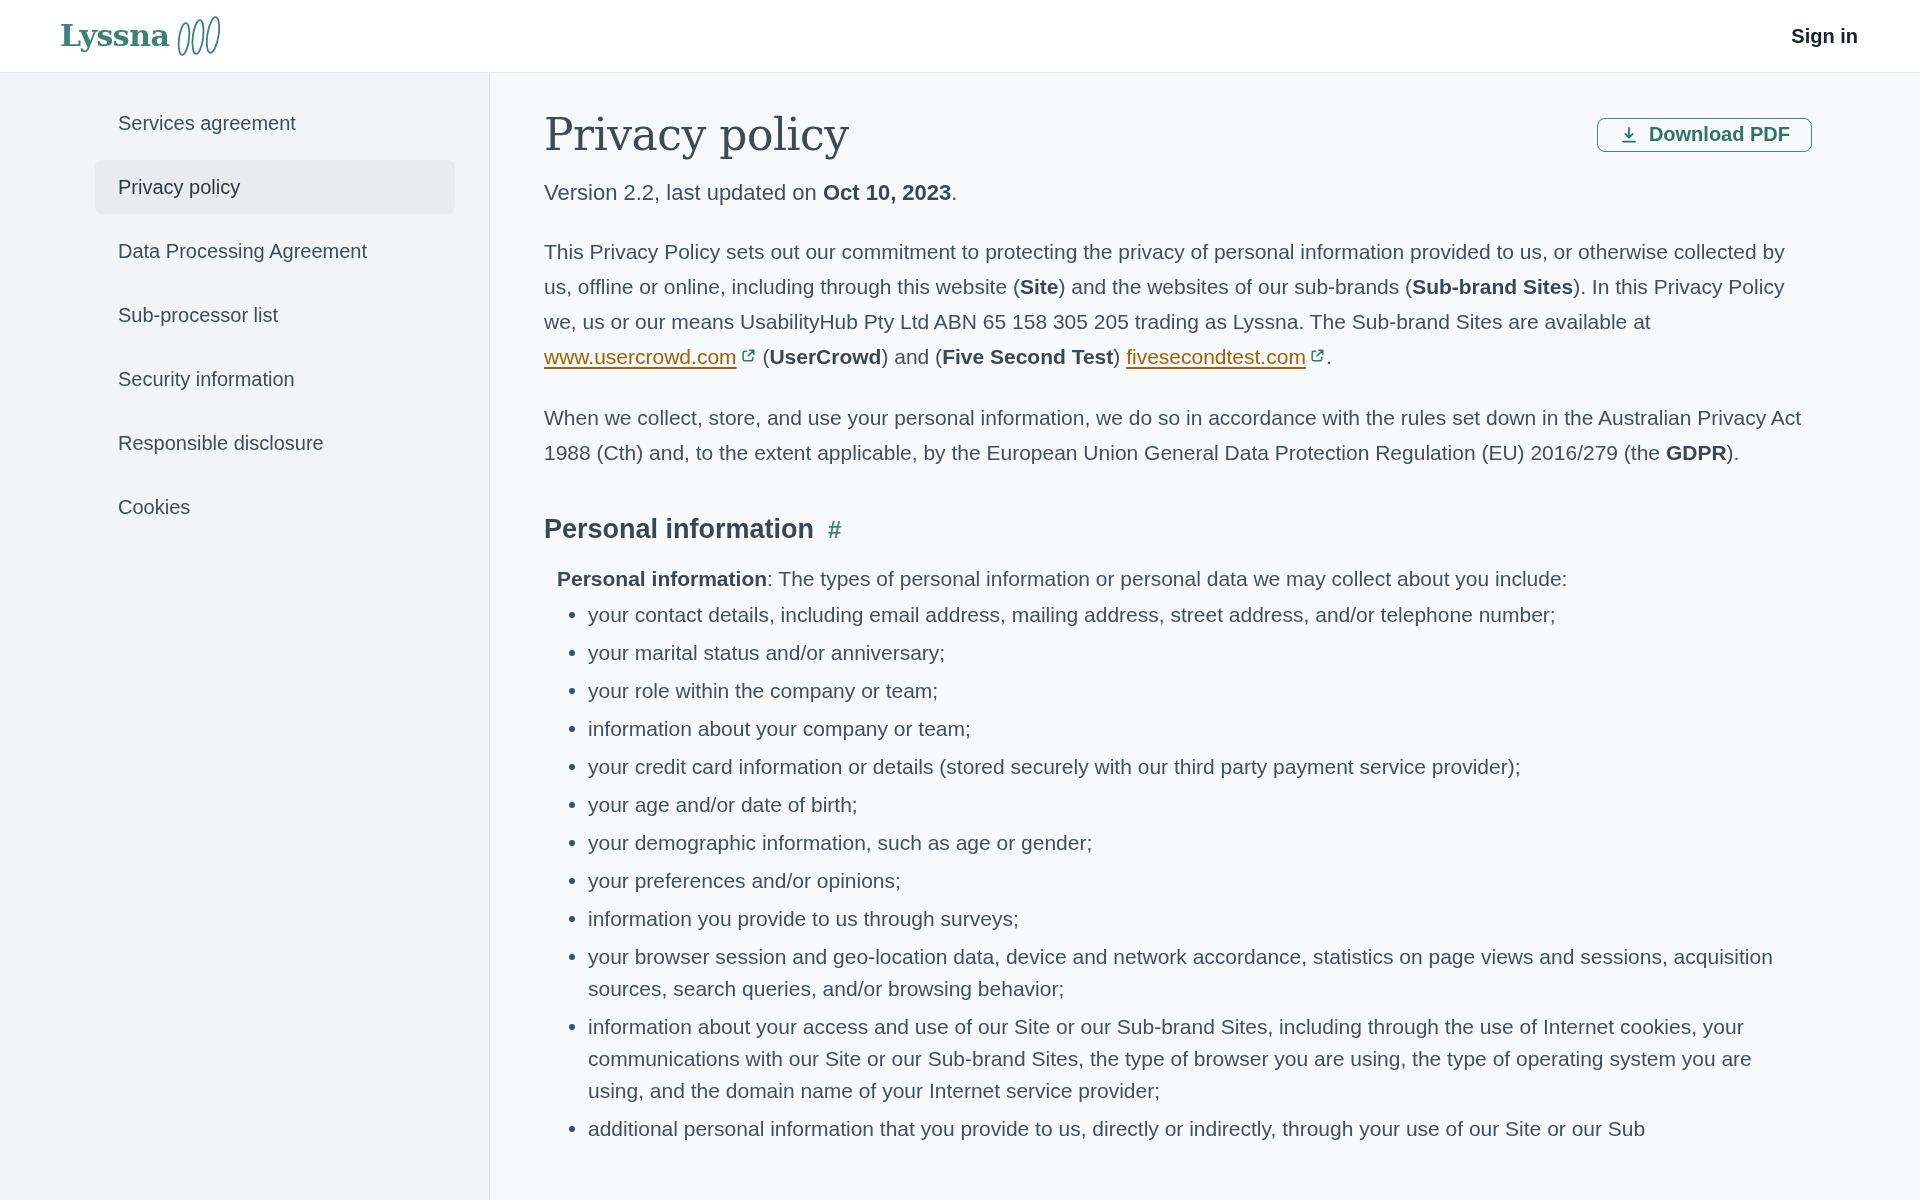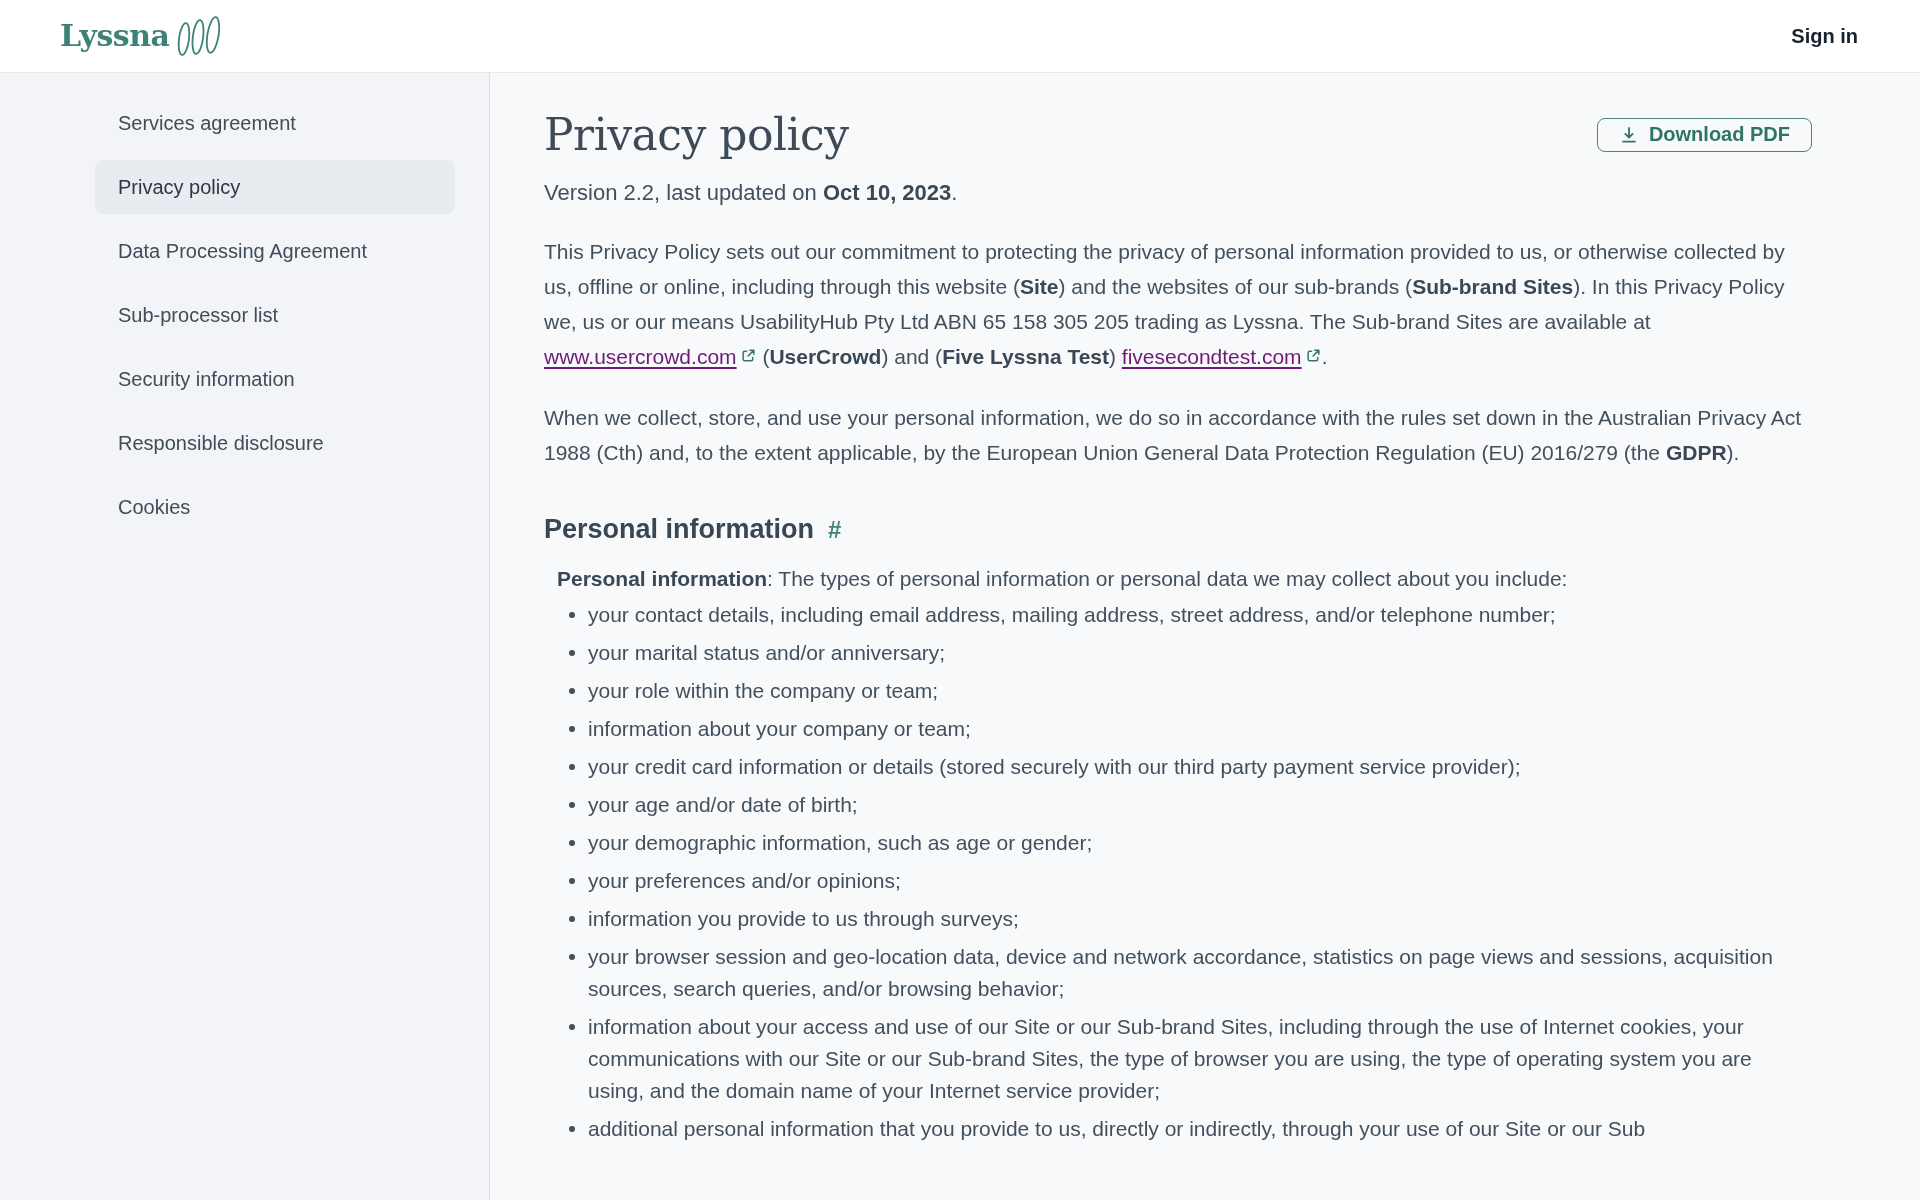--- a/index.html
+++ b/index.html
@@ -54,21 +54,21 @@
   }
   .btn-download svg { display: block; }
 
   .version { margin: 18px 0 15px 0; font-size: 22px; line-height: 30px; color: #42505e; }
 
   p.body {
     font-size: 21px; line-height: 35px; color: #42505e;
     margin: 26px 0 0 0; max-width: 1270px;
   }
   .b { font-weight: 700; color: #3a4754; }
-  a.link { color: #701a75; text-decoration: underline; text-underline-offset: 3px; cursor: pointer; }
+  a.link { color: #a16207; text-decoration: underline; text-underline-offset: 3px; cursor: pointer; }
   .ext-icon { display: inline-block; margin: 0 1px 0 4px; }
   .ext-icon svg { width: 15px; height: 15px; display: inline-block; transform: translateY(-1px); }
 
   .section-heading { display: flex; align-items: baseline; gap: 14px; margin-top: 44px; }
   h2 { font-size: 27px; font-weight: 700; color: #394653; margin: 0; }
   .anchor { font-size: 24px; font-weight: 700; color: #3f8578; text-decoration: none; cursor: pointer; }
 
   p.intro { font-size: 21px; line-height: 32px; color: #42505e; margin: 18px 0 0 13px; max-width: 1270px; }
 
   ul.bullets { list-style: none; margin: 4px 0 0 0; padding: 0; max-width: 1270px; }
@@ -126,21 +126,21 @@
         <span>Download PDF</span>
       </button>
     </div>
 
     <p class="version" id="version-line"><span>Version 2.2, last updated on </span><span class="b">Oct 10, 2023</span><span>.</span></p>
 
     <div id="paragraphs">
         <p class="body"><span>This Privacy Policy sets out our commitment to protecting the privacy of personal information provided to us, or otherwise collected by us, offline or online, including through this website (</span><span class="b">Site</span><span>) and the websites of our sub-brands (</span><span class="b">Sub-brand Sites</span><span>). In this Privacy Policy we, us or our means UsabilityHub Pty Ltd ABN 65 158 305 205 trading as Lyssna. The Sub-brand Sites are available at </span><a class="link" href="#">www.usercrowd.com</a><span class="ext-icon"><svg viewBox="0 0 14 14" fill="none">
               <path d="M5.2 3.1H3.6A1.6 1.6 0 0 0 2 4.7v5.7A1.6 1.6 0 0 0 3.6 12h5.7a1.6 1.6 0 0 0 1.6-1.6V8.8" stroke="#33766a" stroke-width="1.4" stroke-linecap="round"></path>
               <path d="M8.2 2h3.8v3.8M11.8 2.2L6.6 7.4" stroke="#33766a" stroke-width="1.4" stroke-linecap="round" stroke-linejoin="round"></path>
-            </svg></span><span> (</span><span class="b">UserCrowd</span><span>) and (</span><span class="b">Five Lyssna Test</span><span>) </span><a class="link" href="#">fivesecondtest.com</a><span class="ext-icon"><svg viewBox="0 0 14 14" fill="none">
+            </svg></span><span> (</span><span class="b">UserCrowd</span><span>) and (</span><span class="b">Five Second Test</span><span>) </span><a class="link" href="#">fivesecondtest.com</a><span class="ext-icon"><svg viewBox="0 0 14 14" fill="none">
               <path d="M5.2 3.1H3.6A1.6 1.6 0 0 0 2 4.7v5.7A1.6 1.6 0 0 0 3.6 12h5.7a1.6 1.6 0 0 0 1.6-1.6V8.8" stroke="#33766a" stroke-width="1.4" stroke-linecap="round"></path>
               <path d="M8.2 2h3.8v3.8M11.8 2.2L6.6 7.4" stroke="#33766a" stroke-width="1.4" stroke-linecap="round" stroke-linejoin="round"></path>
             </svg></span><span>.</span></p>
         <p class="body"><span>When we collect, store, and use your personal information, we do so in accordance with the rules set down in the Australian Privacy Act 1988 (Cth) and, to the extent applicable, by the European Union General Data Protection Regulation (EU) 2016/279 (the </span><span class="b">GDPR</span><span>).</span></p>
       </div>
 
     <div class="section-heading">
       <h2>Personal information</h2>
       <a class="anchor">#</a>
     </div>

